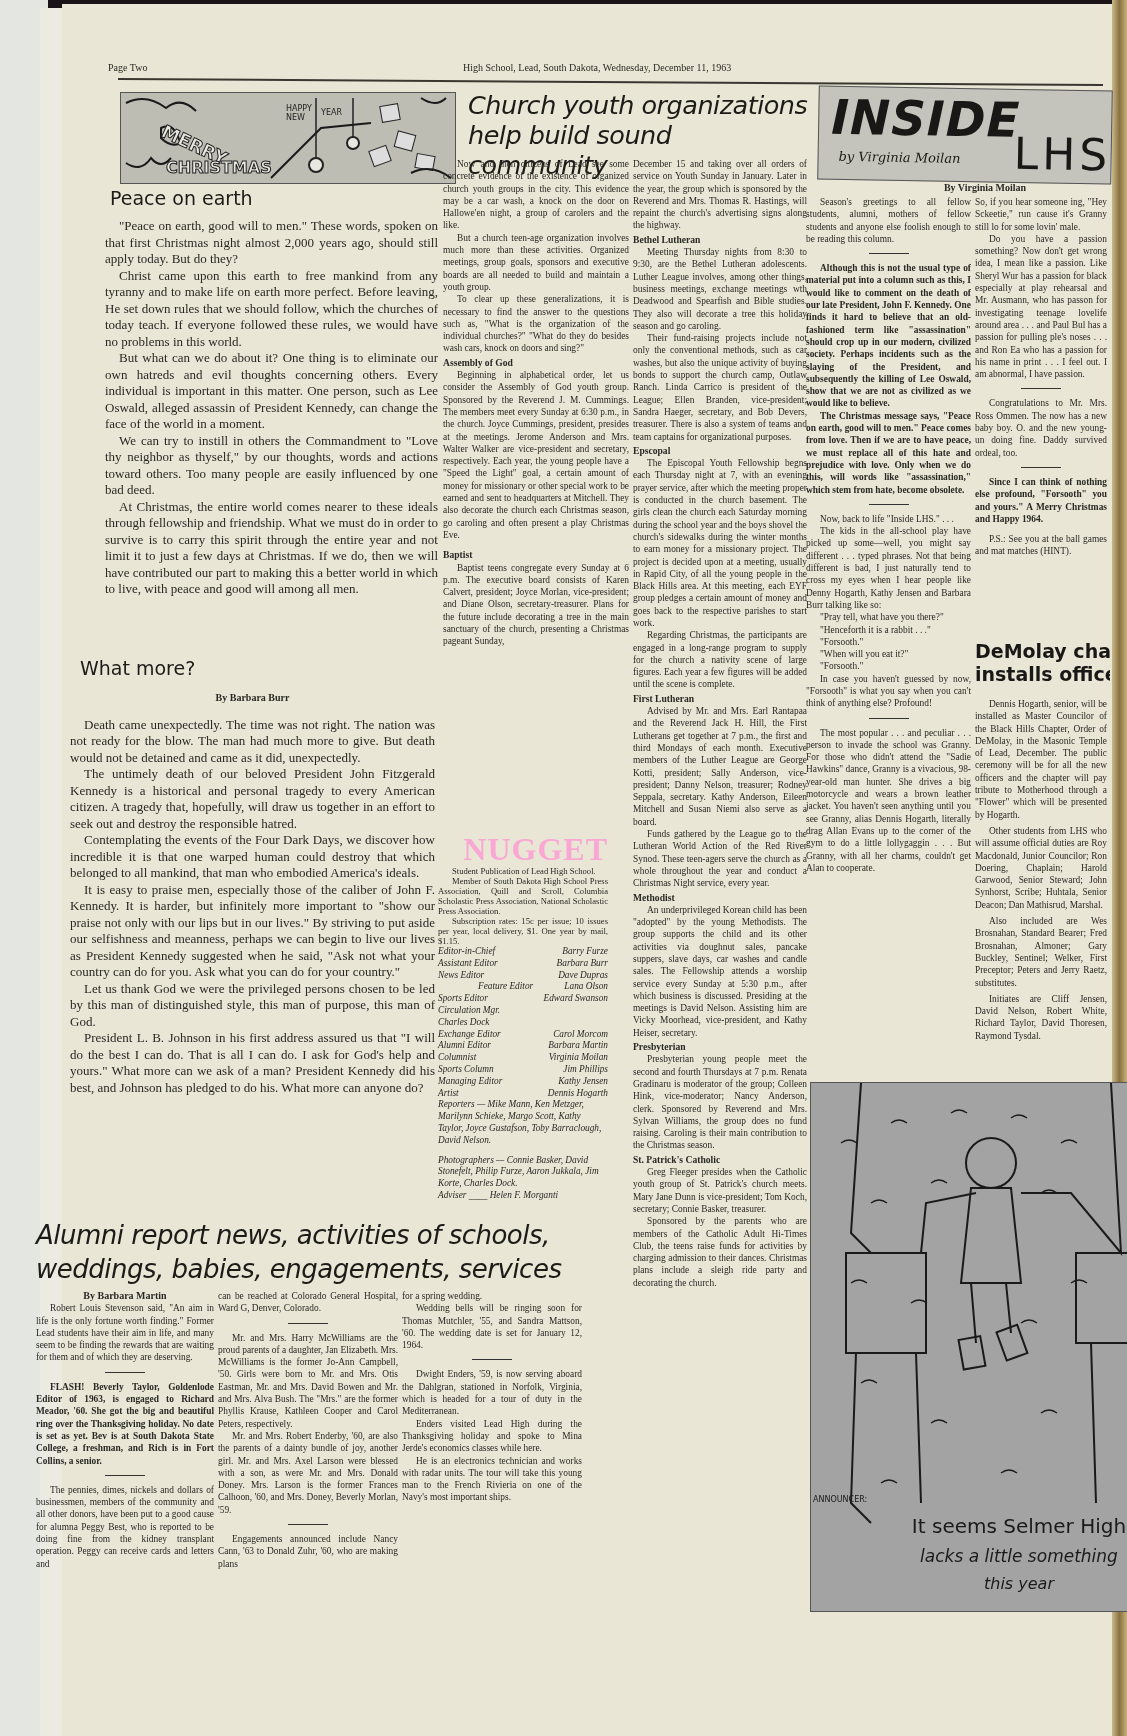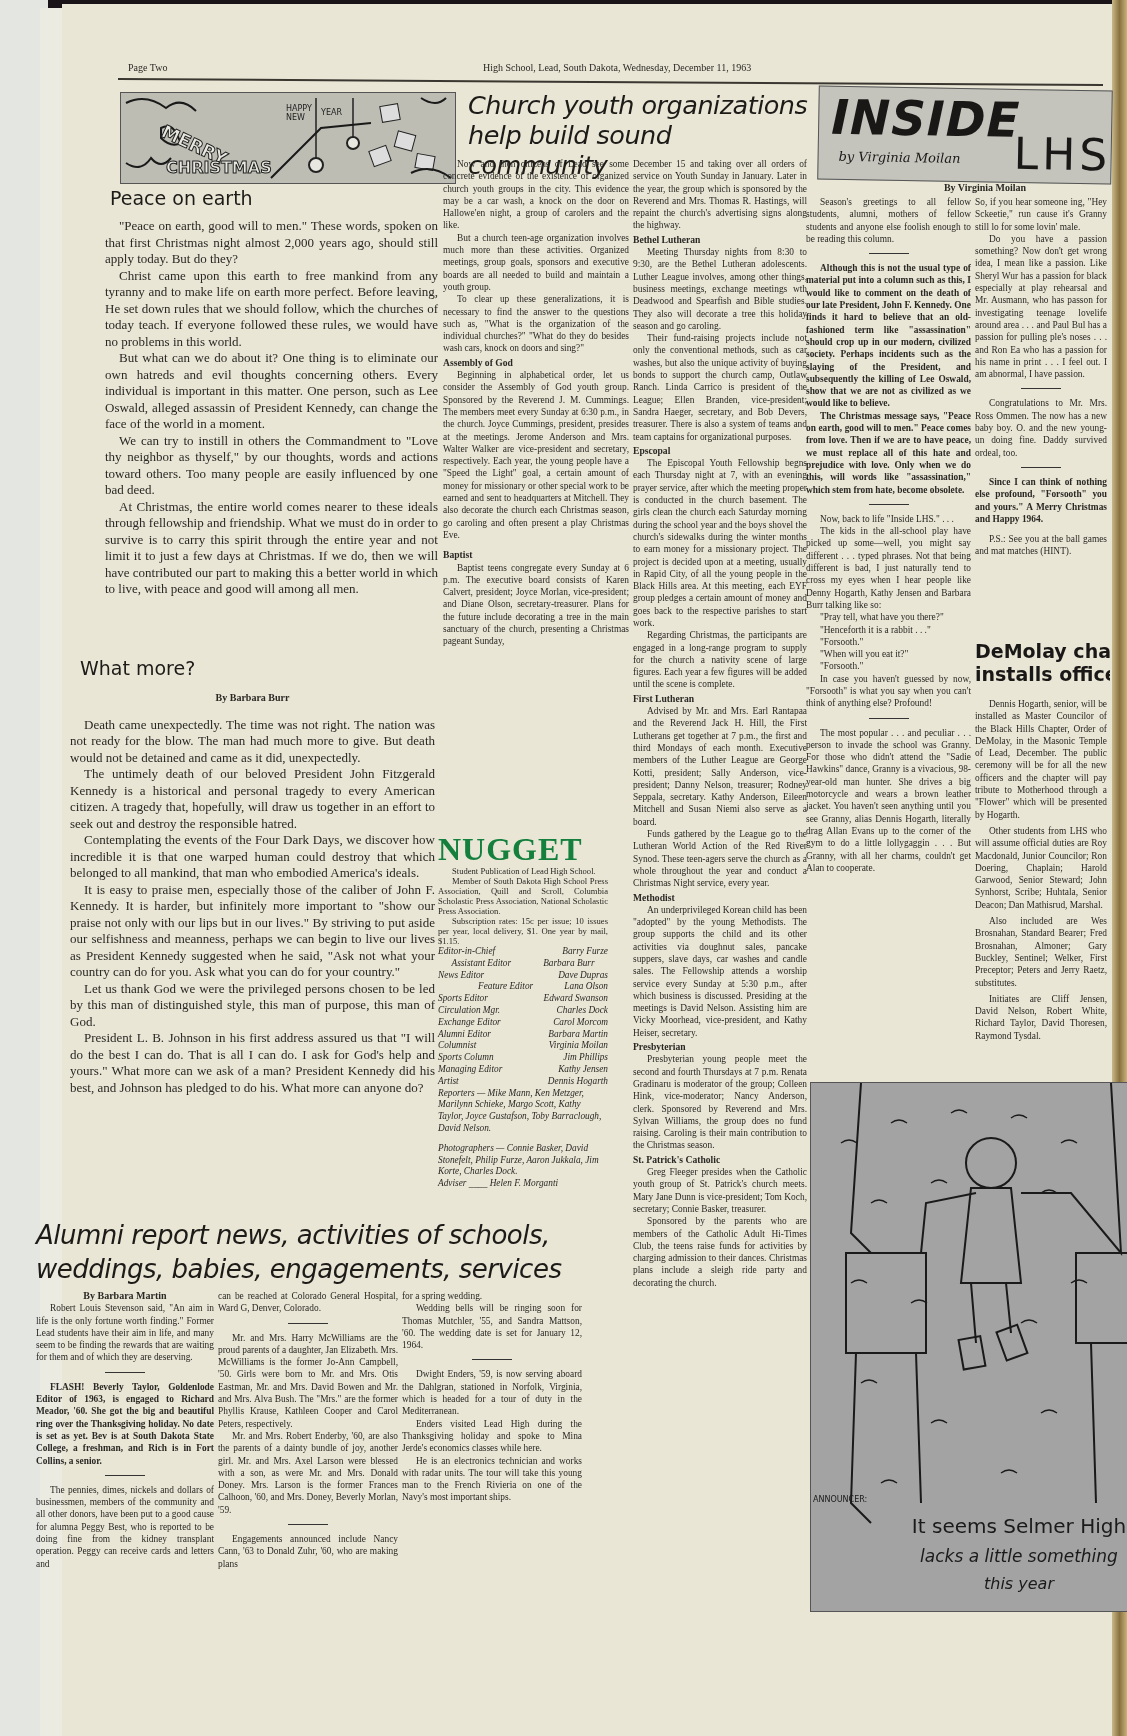--- a/index.html
+++ b/index.html
@@ -1,21 +1,21 @@
 <!DOCTYPE html>
 <html><head>
 <meta charset="utf-8">
 <style>
   html,body{margin:0;padding:0;}
   body{width:1127px;height:1736px;overflow:hidden;background:#1a1418;position:relative;font-family:"Liberation Serif","DejaVu Serif",serif;color:#2a2824;}
   .left-edge{position:absolute;left:0;top:0;width:48px;height:1736px;background:#e4e6e2;}
   .left-edge2{position:absolute;left:40px;top:8px;width:28px;height:1728px;background:#ecebe2;}
   .page{position:absolute;left:62px;top:4px;width:1065px;height:1732px;background:#e9e6d6;}
   .spine{position:absolute;left:1112px;top:0;width:15px;height:1736px;background:linear-gradient(to right,#c9b98a,#8a7140,#c8b27a);}
-  .hdr{position:absolute;left:128px;top:62px;width:960px;height:14px;font-size:10px;}
+  .hdr{position:absolute;left:108px;top:62px;width:960px;height:14px;font-size:10px;}
   .hdr .pg{position:absolute;left:0;top:0;}
   .hdr .dateline{position:absolute;left:355px;top:0;}
   .rule{position:absolute;left:118px;top:78px;width:985px;height:2px;background:#3a3630;transform:rotate(0.35deg);transform-origin:left;}
   .art-box{position:absolute;background:#bdbdb4;border:1px solid #555;overflow:hidden;}
   .abs{position:absolute;}
   .h-sans{font-family:"DejaVu Sans","Liberation Sans",sans-serif;}
   .hl-ital{font-family:"DejaVu Sans","Liberation Sans",sans-serif;font-style:italic;font-weight:400;color:#1d1b18;letter-spacing:-0.5px;}
   .body-sm{font-size:9.4px;line-height:12.3px;text-align:justify;}
   .body-md{font-size:13px;line-height:16.5px;text-align:justify;}
   .byline{font-weight:bold;text-align:center;font-size:10px;}
@@ -111,48 +111,48 @@
   <div class="sub">Methodist</div>
   <p>An underprivileged Korean child has been "adopted" by the young Methodists. The group supports the child and its other activities via doughnut sales, pancake suppers, slave days, car washes and candle sales. The Fellowship attends a worship service every Sunday at 5:30 p.m., after which business is discussed. Presiding at the meetings is David Nelson. Assisting him are Vicky Moorhead, vice-president, and Kathy Heiser, secretary.</p>
   <div class="sub">Presbyterian</div>
   <p>Presbyterian young people meet the second and fourth Thursdays at 7 p.m. Renata Gradinaru is moderator of the group; Colleen Hink, vice-moderator; Nancy Anderson, clerk. Sponsored by Reverend and Mrs. Sylvan Williams, the group does no fund raising. Caroling is their main contribution to the Christmas season.</p>
   <div class="sub">St. Patrick's Catholic</div>
   <p>Greg Fleeger presides when the Catholic youth group of St. Patrick's church meets. Mary Jane Dunn is vice-president; Tom Koch, secretary; Connie Basker, treasurer.</p>
   <p>Sponsored by the parents who are members of the Catholic Adult Hi-Times Club, the teens raise funds for activities by charging admission to their dances. Christmas plans include a sleigh ride party and decorating the church.</p>
 </div>
 
 <div class="col" style="left:438px;top:832px;width:170px;">
-  <div style="font-family:'Liberation Serif',serif;font-weight:bold;font-size:32px;letter-spacing:1px;line-height:34px;color:#15803d;">NUGGET</div>
+  <div style="font-family:'Liberation Serif',serif;font-weight:bold;font-size:32px;letter-spacing:1px;line-height:34px;color:#f9a8d4;text-align:right;">NUGGET</div>
   <div class="body-sm" style="font-size:8.6px;line-height:10px;">
     <p>Student Publication of Lead High School.</p>
     <p>Member of South Dakota High School Press Association, Quill and Scroll, Columbia Scholastic Press Association, National Scholastic Press Association.</p>
     <p>Subscription rates: 15c per issue; 10 issues per year, local delivery, $1. One year by mail, $1.15.</p>
   </div>
   <div id="staff-list">
       <div class="staff-line" style="display: flex; justify-content: space-between;">
         <span>Editor-in-Chief</span>
         <span>Barry Furze</span>
       </div>
-      <div class="staff-line" style="display: flex; justify-content: center; gap: 32px;">
+      <div class="staff-line" style="display: flex; justify-content: space-between; gap: 32px;">
         <span>Assistant Editor</span>
         <span>Barbara Burr</span>
       </div>
       <div class="staff-line" style="display: flex; justify-content: space-between;">
         <span>News Editor</span>
         <span>Dave Dupras</span>
       </div>
       <div class="staff-line" style="display: flex; justify-content: space-between; margin-left: 40px;">
         <span>Feature Editor</span>
         <span>Lana Olson</span>
       </div>
       <div class="staff-line" style="display: flex; justify-content: space-between;">
         <span>Sports Editor</span>
         <span>Edward Swanson</span>
       </div>
-      <div class="staff-line" style="display: flex; justify-content: space-between;">
+      <div class="staff-line" style="display: flex; justify-content: space-between; flex-direction: column;">
         <span>Circulation Mgr.</span>
         <span>Charles Dock</span>
       </div>
       <div class="staff-line" style="display: flex; justify-content: space-between;">
         <span>Exchange Editor</span>
         <span>Carol Morcom</span>
       </div>
       <div class="staff-line" style="display: flex; justify-content: space-between;">
         <span>Alumni Editor</span>
         <span>Barbara Martin</span>

